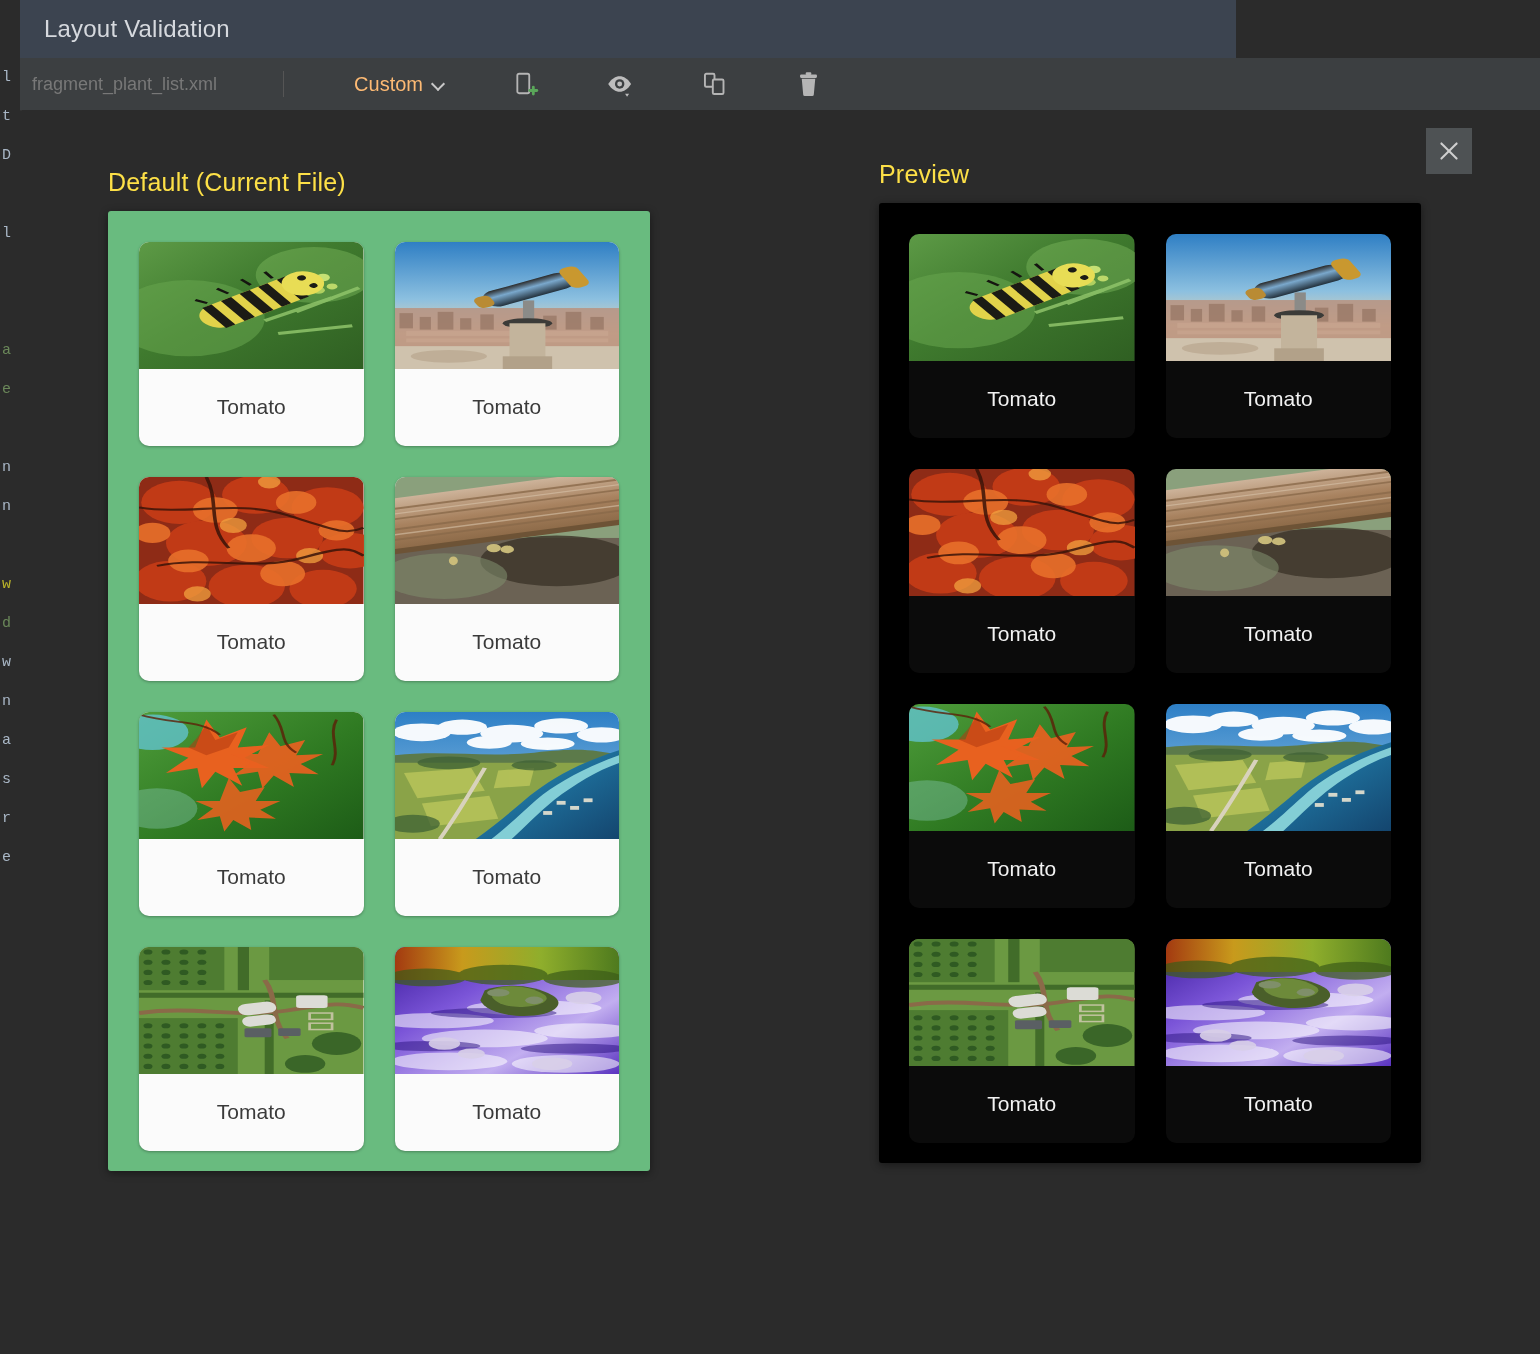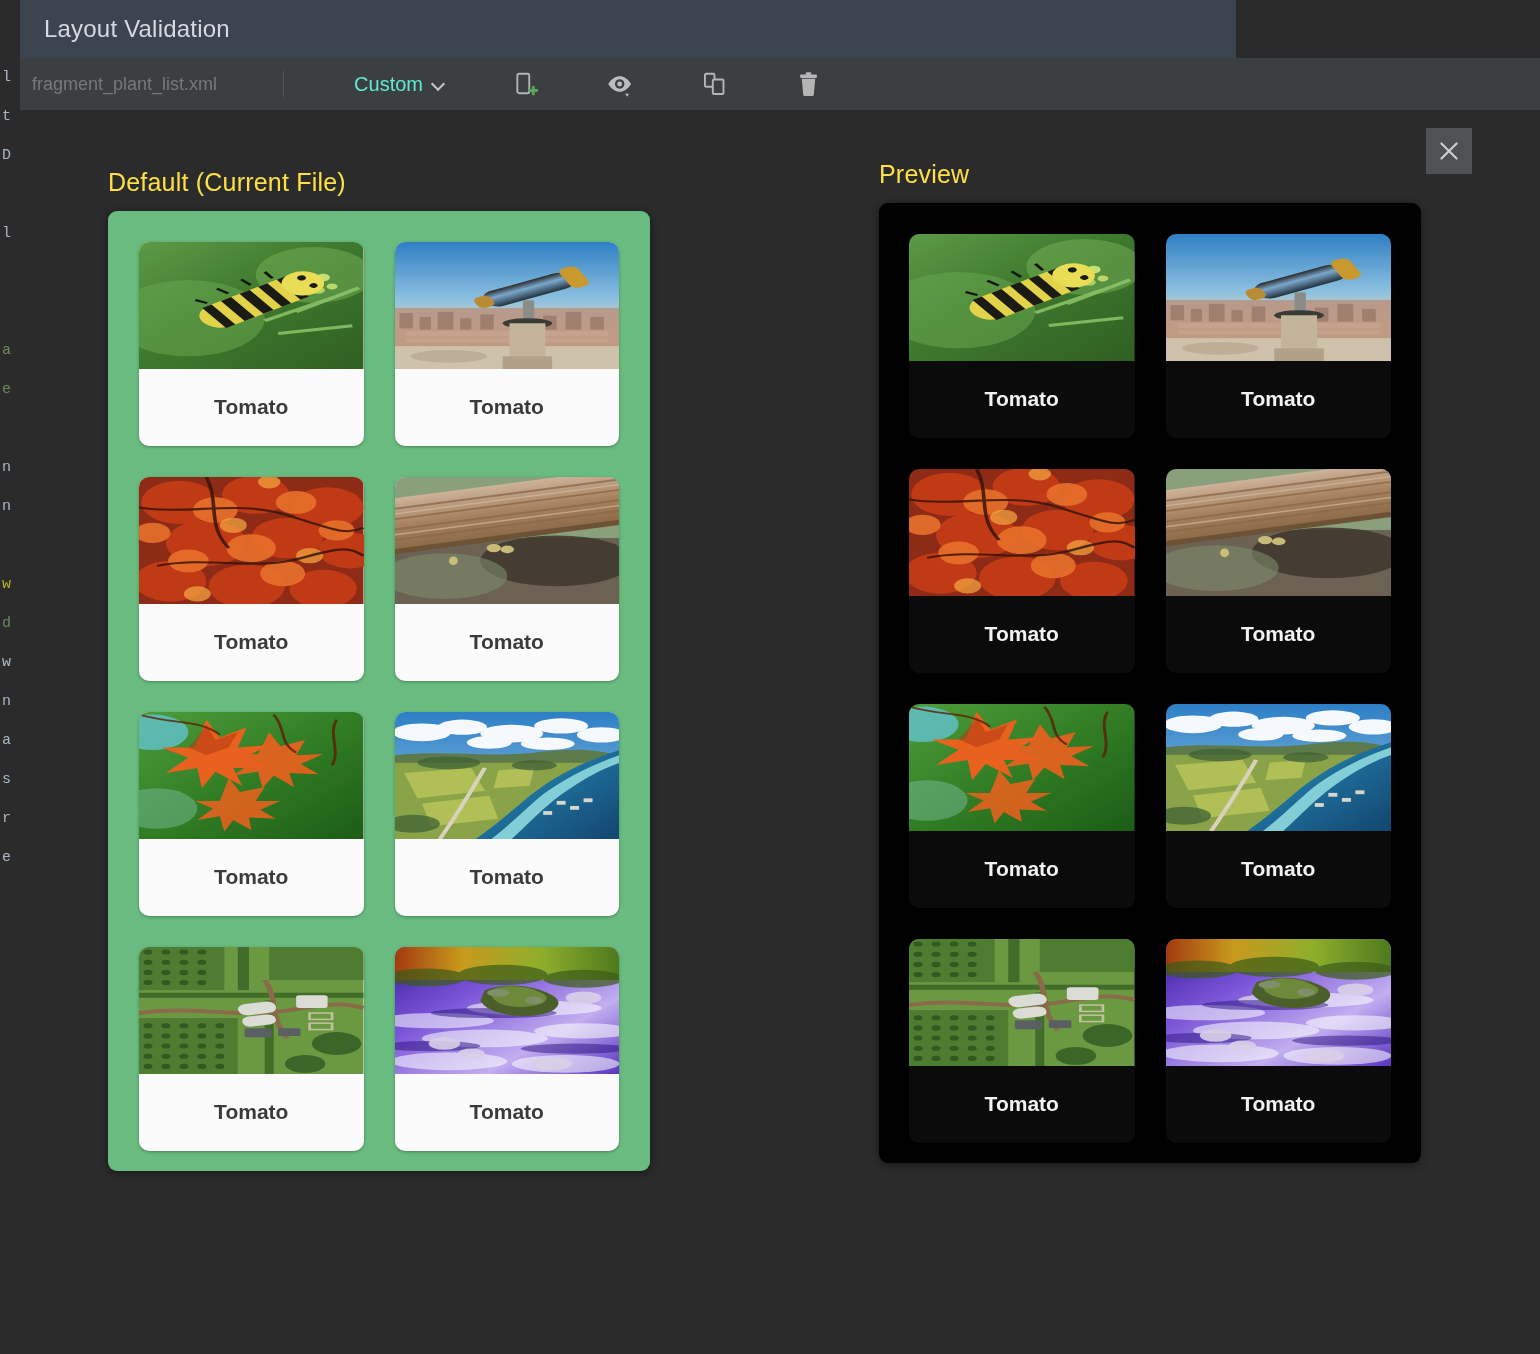--- a/index.html
+++ b/index.html
@@ -39,21 +39,21 @@
     background:#3c3f41;
     display:flex;align-items:center;
     border-bottom:1px solid #323232;
     gap:44px;
   }
   .toolbar .filename{
     color:#787878;font-size:18px;padding-left:12px;padding-right:22px;
   }
   .toolbar .sep{width:1px;height:26px;background:#555;}
   .toolbar .cfg{
-    color:#5eead4;font-size:20px;padding:0 10px 0 26px;
+    color:#fdba74;font-size:20px;padding:0 10px 0 26px;
     display:flex;align-items:center;gap:9px;cursor:default;
   }
   .chev{display:inline-block;width:13px;height:13px;position:relative;}
   .chev::before{
     content:"";position:absolute;left:1px;top:1px;
     width:8px;height:8px;border-right:2px solid #c8c8c8;border-bottom:2px solid #c8c8c8;
     transform:rotate(45deg);
   }
   .tbtn{
     width:46px;height:40px;display:flex;align-items:center;justify-content:center;
@@ -66,23 +66,22 @@
     background:#2b2b2b;overflow:hidden;
   }
 
   .panel{position:absolute;}
   .panel-title{
     color:#fde047;font-size:25px;letter-spacing:.2px;margin-bottom:14px;
   }
   .panel-title.right{}
 
   .device{
-    border-radius:9px;overflow:hidden;position:relative;
+    border-radius:3px;overflow:hidden;position:relative;
     box-shadow:0 2px 8px rgba(0,0,0,.45);
-    font-weight:bold;
   }
   .device.light{background:#69bb7f;}
   .device.dark{background:#000000;}
 
   .grid{
     display:grid;grid-template-columns:1fr 1fr;
     column-gap:31px;row-gap:31px;
     padding:31px;box-sizing:border-box;
   }
   .grid.dark{column-gap:31px;row-gap:31px;padding:31px 30px;}

